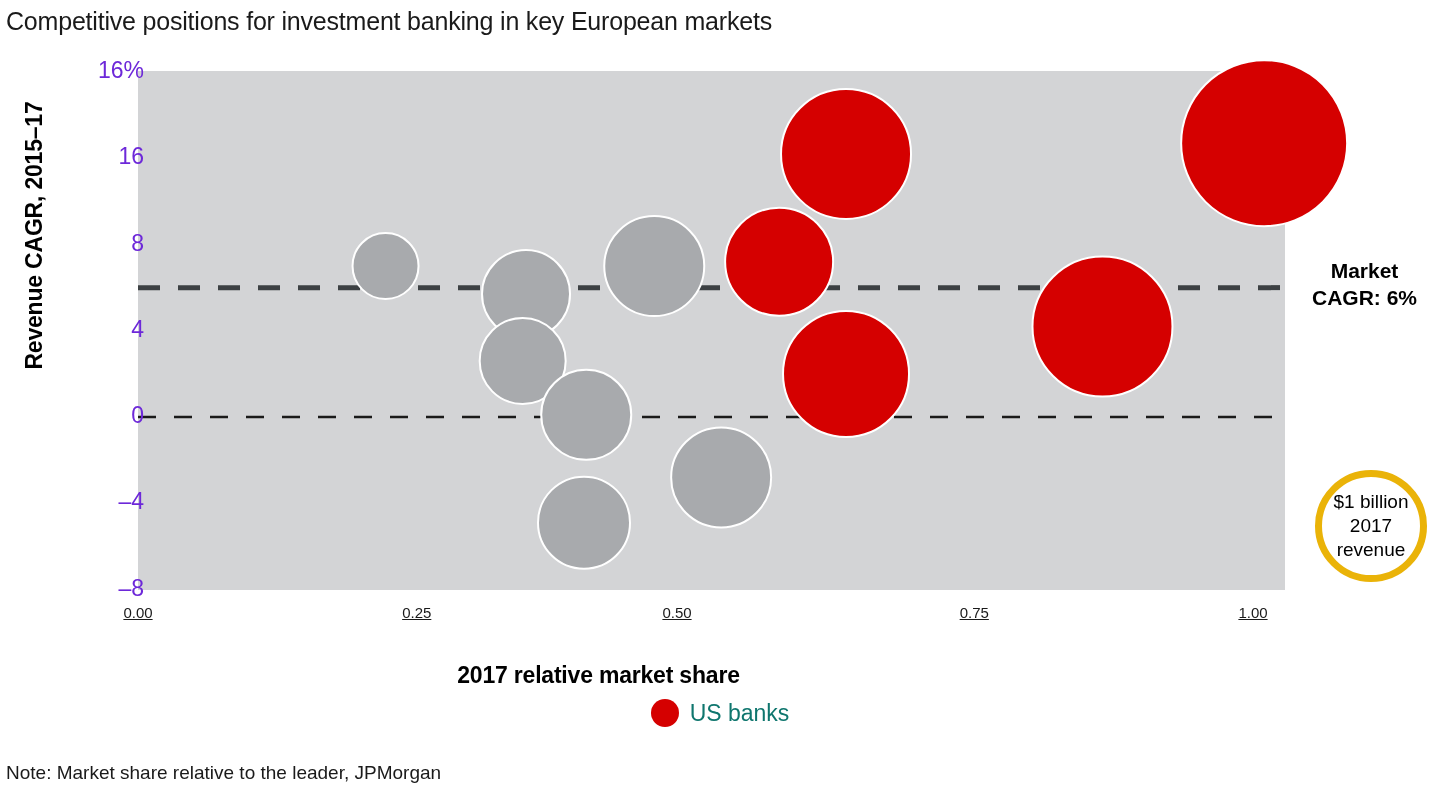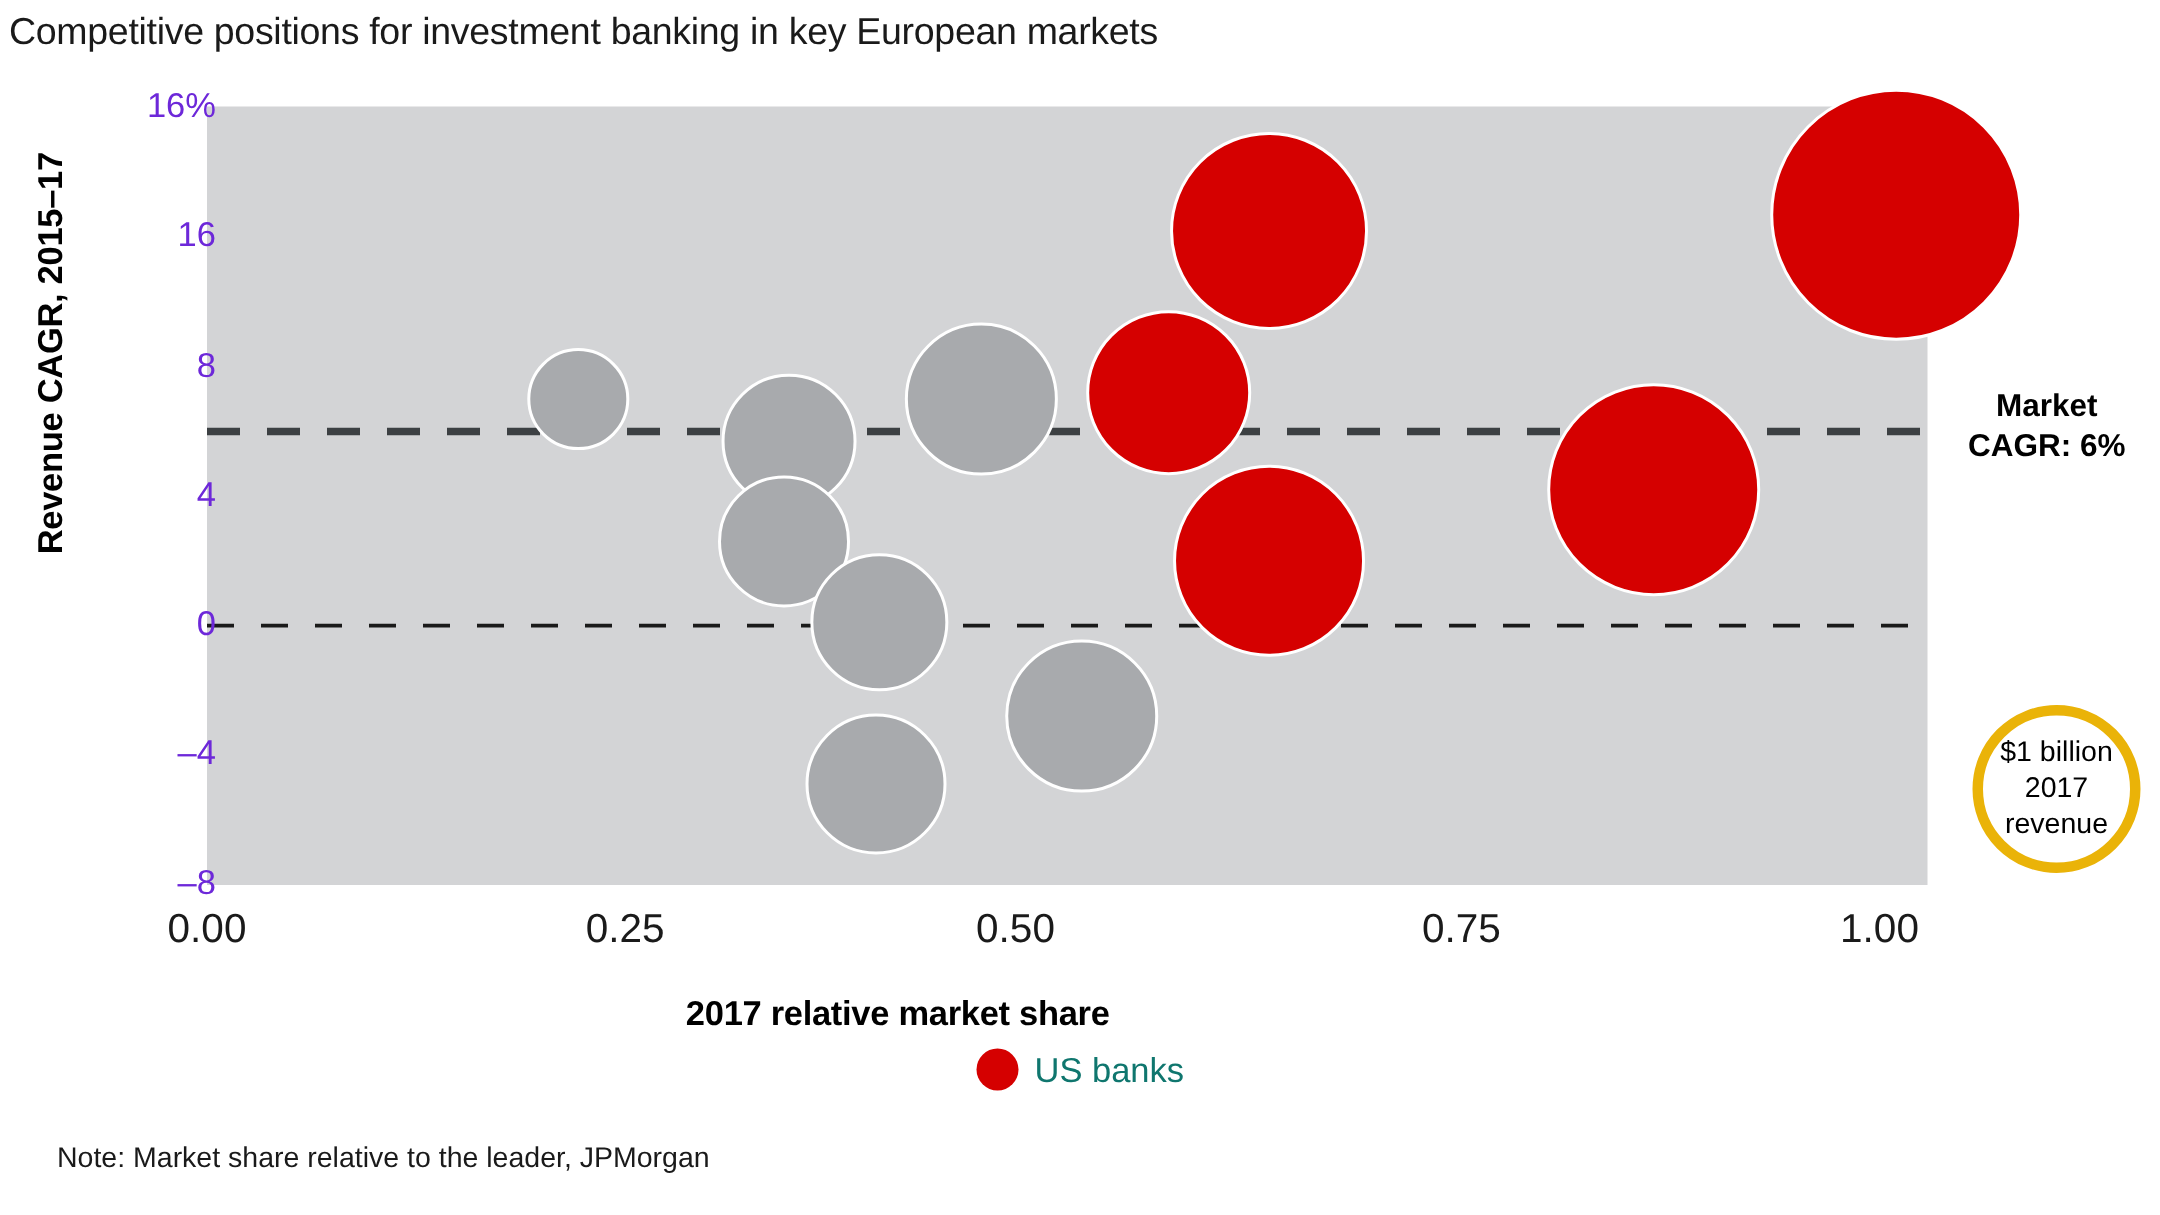--- a/index.html
+++ b/index.html
@@ -70,23 +70,24 @@
     color: #6d28d9;
     white-space: nowrap;
   }
 
   
   .x-tick {
     position: absolute;
     width: 140px;
     margin-left: -70px;
     text-align: center;
-    font-size: 27px;
+    font-size: 15px;
     color: #1a1a1a;
     white-space: nowrap;
+    text-decoration: underline;
   }
   #x-axis-label {
     position: absolute;
     top: 662px;
     left: 0;
     width: 1197px;
     text-align: center;
     font-size: 23px;
     font-weight: bold;
     letter-spacing: -0.2px;
@@ -154,21 +155,21 @@
 
   
   #footnotes {
     position: absolute;
     left: 6px;
     top: 760px;
     font-size: 19px;
     line-height: 25px;
     color: #1a1a1a;
   }
-  #footnotes div { white-space: nowrap; margin-left: 32px; }
+  #footnotes div { white-space: nowrap; }
 </style>
 </head>
 <body>
 
 <div id="chart-title">Competitive positions for investment banking in key European markets</div>
 
 <div id="plot-area">
   <svg id="bubble-layer" viewBox="0 0 1147 519" preserveAspectRatio="none">
       <line x1="0" x2="1147" y1="216.625" y2="216.625" stroke="#3c4043" stroke-width="5" stroke-dasharray="22 18"></line>
       <line x1="0" x2="1147" y1="346" y2="346" stroke="#1a1a1a" stroke-width="2.5" stroke-dasharray="18 18"></line>

